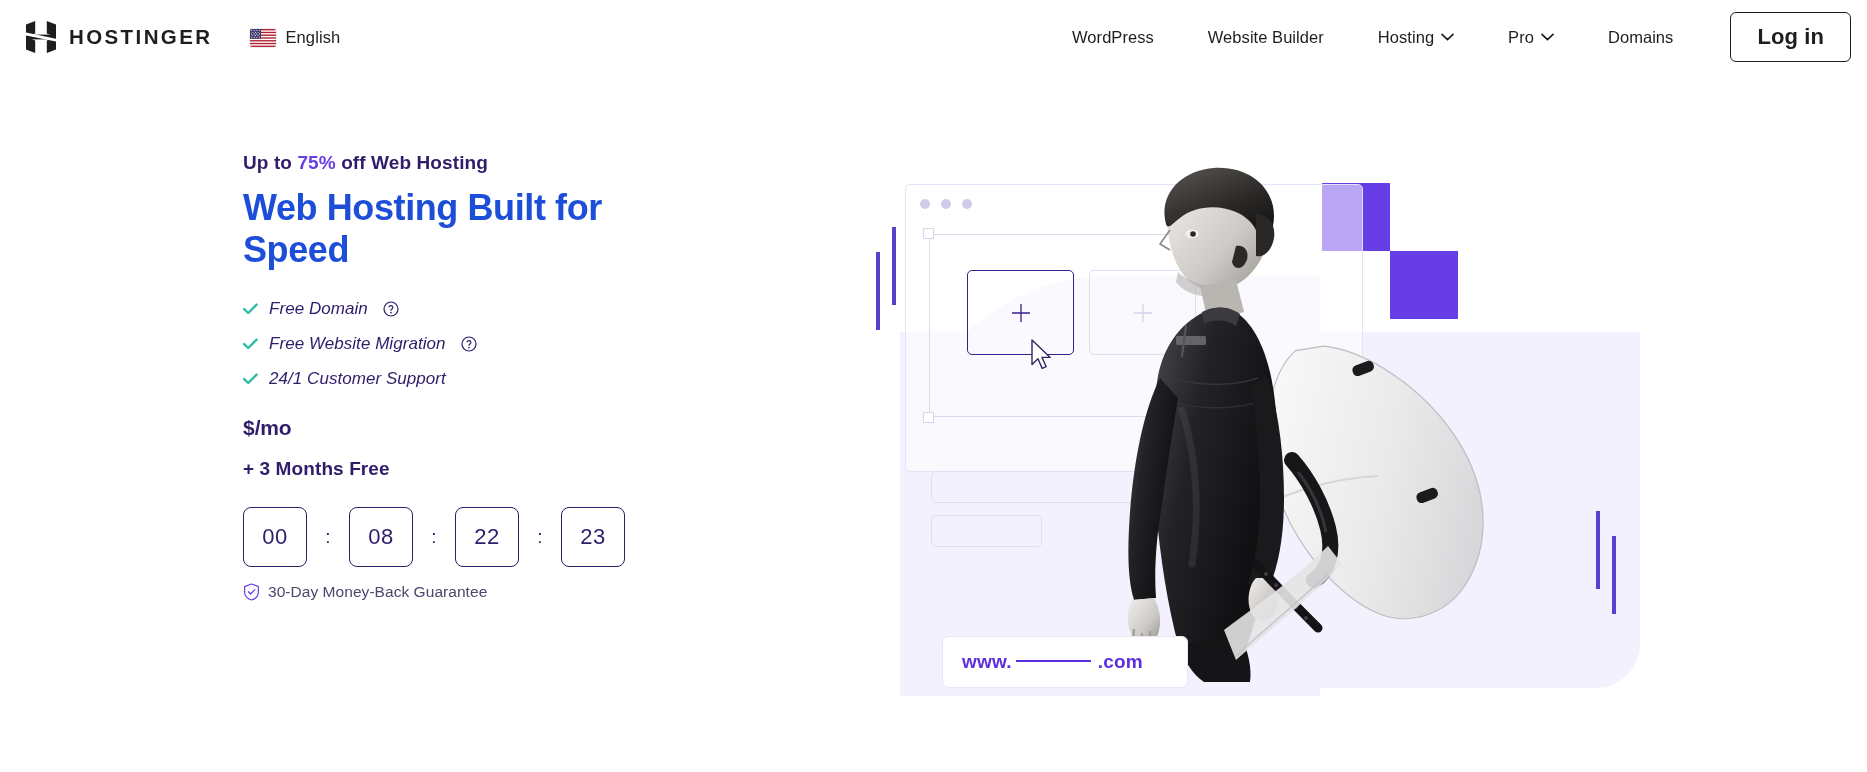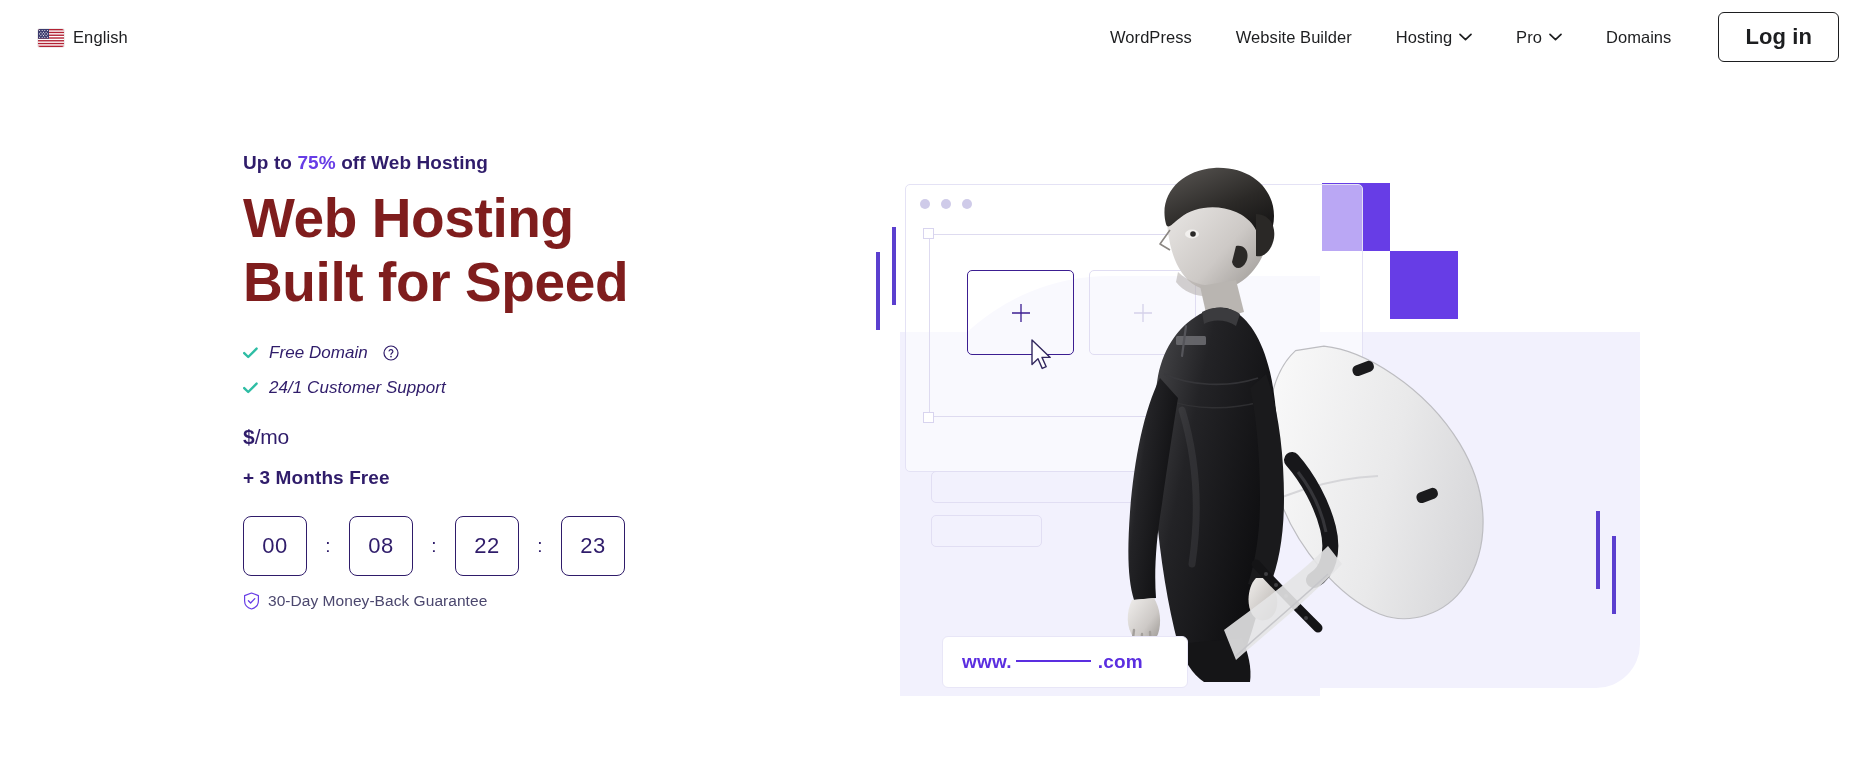--- a/index.html
+++ b/index.html
@@ -56,22 +56,22 @@
   .lang-label {
     font-size: 16.5px;
     color: #1d1e20;
     letter-spacing: .1px;
   }
 
   .nav {
     margin-left: auto;
     display: flex;
     align-items: center;
-    gap: 6px;
-    padding-right: 28px;
+    gap: 16px;
+    padding-right: 16px;
   }
   .nav-item {
     display: flex;
     align-items: center;
     gap: 7px;
     font-size: 16.5px;
     color: #1d1e20;
     padding: 8px 19px;
     cursor: pointer;
     white-space: nowrap;
@@ -102,24 +102,24 @@
   }
   .eyebrow {
     font-size: 19px;
     font-weight: 700;
     color: #2f1c6a;
     letter-spacing: .1px;
     margin-bottom: 13px;
   }
   .eyebrow .pct { color: #673de6; }
   .headline {
-    font-size: 55px;
+    font-size: 36px;
     line-height: 1.16;
     font-weight: 700;
-    color: #7f1d1d;
+    color: #1d4ed8;
     letter-spacing: -.4px;
     margin-bottom: 28px;
     max-width: 400px;
   }
   .features { list-style: none; font-style: italic; }
   .feature {
     display: flex;
     align-items: center;
     gap: 11px;
     margin-bottom: 15px;
@@ -136,21 +136,21 @@
     margin-top: 27px;
     color: #2f1c6a;
   }
   .cur { font-size: 21px; font-weight: 700; }
   .amount {
     font-size: 57px;
     font-weight: 700;
     letter-spacing: -1.5px;
     line-height: 1;
   }
-  .per { font-size: 21px; font-weight: 400; letter-spacing: -.2px; }
+  .per { font-size: 21px; font-weight: 700; letter-spacing: -.2px; }
   .bonus {
     margin-top: 18px;
     font-size: 19px;
     font-weight: 700;
     color: #2f1c6a;
     letter-spacing: .1px;
   }
 
   .timer {
     display: flex;
@@ -356,20 +356,31 @@
     width: 460px;
     height: 524px;
     z-index: 5;
   }
 </style>
 </head>
 <body>
 
 <div class="header">
 
+  <div class="brand">
+    <svg class="logo-mark" viewBox="0 0 30 32">
+      <path fill="#1d1e20" d="M0 3.6 L9.2 0 L9.2 12.4 L0 16 Z"></path>
+      <path fill="#1d1e20" d="M20.8 0 L30 3.6 L30 16 L20.8 12.4 Z"></path>
+      <path fill="#1d1e20" d="M0 13.6 L30 13.6 L30 18.4 L0 18.4 Z"></path>
+      <path fill="#1d1e20" d="M0 16 L9.2 19.6 L9.2 32 L0 28.4 Z"></path>
+      <path fill="#1d1e20" d="M20.8 19.6 L30 16 L30 28.4 L20.8 32 Z"></path>
+      <path fill="#ffffff" d="M0 14.4 L30 20.6 L30 17.8 L0 11.6 Z"></path>
+    </svg>
+    <span class="logo-word">HOSTINGER</span>
+  </div>
 
   <div class="lang">
     <svg class="flag" viewBox="0 0 26 18">
       <rect width="26" height="18" fill="#ffffff"></rect>
       <g fill="#b22234">
         <rect y="0" width="26" height="1.385"></rect>
         <rect y="2.77" width="26" height="1.385"></rect>
         <rect y="5.54" width="26" height="1.385"></rect>
         <rect y="8.31" width="26" height="1.385"></rect>
         <rect y="11.08" width="26" height="1.385"></rect>
@@ -444,20 +455,31 @@
       <svg class="qmark" width="16" height="16" viewBox="0 0 16 16">
         <circle cx="8" cy="8" r="7" fill="none" stroke="#2f1c6a" stroke-width="1.2"></circle>
         <path d="M6.1 5.9 A1.95 1.95 0 0 1 9.9 6.5 C9.9 7.8 8 8.1 8 9.3" fill="none" stroke="#2f1c6a" stroke-width="1.2" stroke-linecap="round"></path>
         <circle cx="8" cy="11.6" r=".85" fill="#2f1c6a"></circle>
       </svg>
     </li>
     <li class="feature">
       <svg class="check" width="15" height="12" viewBox="0 0 15 12">
         <path d="M1.2 6.1 L5.2 10 L13.6 1.6" fill="none" stroke="#2ebda4" stroke-width="2.4" stroke-linecap="round" stroke-linejoin="round"></path>
       </svg>
+      <span>Free Website Migration</span>
+      <svg class="qmark" width="16" height="16" viewBox="0 0 16 16">
+        <circle cx="8" cy="8" r="7" fill="none" stroke="#2f1c6a" stroke-width="1.2"></circle>
+        <path d="M6.1 5.9 A1.95 1.95 0 0 1 9.9 6.5 C9.9 7.8 8 8.1 8 9.3" fill="none" stroke="#2f1c6a" stroke-width="1.2" stroke-linecap="round"></path>
+        <circle cx="8" cy="11.6" r=".85" fill="#2f1c6a"></circle>
+      </svg>
+    </li>
+    <li class="feature">
+      <svg class="check" width="15" height="12" viewBox="0 0 15 12">
+        <path d="M1.2 6.1 L5.2 10 L13.6 1.6" fill="none" stroke="#2ebda4" stroke-width="2.4" stroke-linecap="round" stroke-linejoin="round"></path>
+      </svg>
       <span>24/1 Customer Support</span>
     </li>
   </ul>
 
   <div class="price-row">
     <span class="cur">$</span>
     <span class="per">/mo</span>
   </div>
 
   <div class="bonus">+ 3 Months Free</div>

